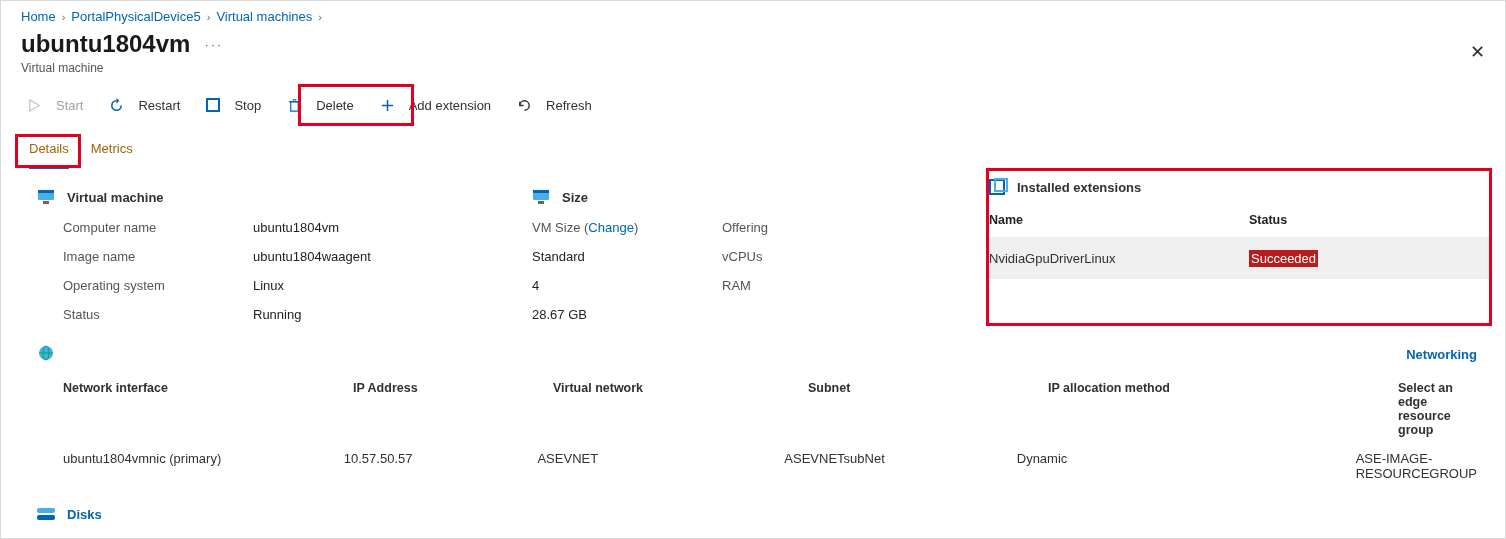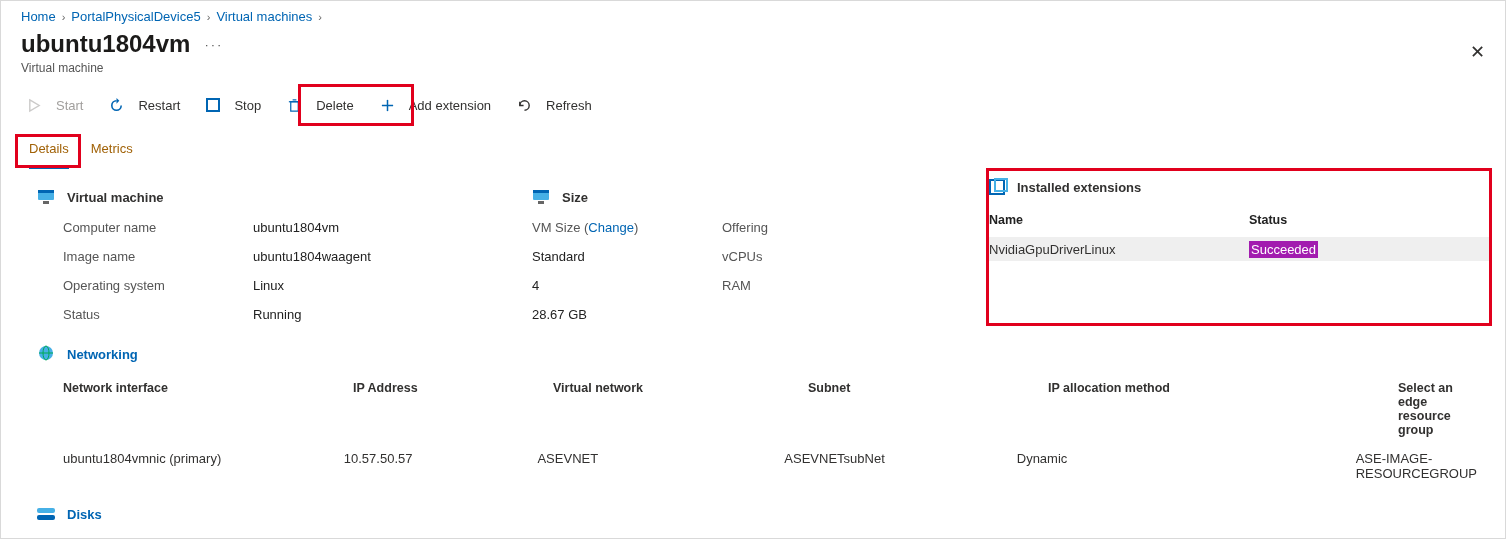--- a/index.html
+++ b/index.html
@@ -49,29 +49,29 @@
 
   .vm-size-change { color: #0065b3; cursor: pointer; }
 
   
   .ext-panel { position: absolute; left: 988px; top: 178px; width: 503px; }
   .ext-head { display: flex; align-items: center; gap: 12px; font-weight: 600; font-size: 13px; margin-bottom: 18px; }
   .ext-ic { width:16px;height:16px;border:2px solid #0065b3; display:inline-block; position:relative; }
   .ext-ic::after { content:''; position:absolute; left:3px; top:-3px; width:10px;height:10px;border:2px solid #46b0e6; }
   .ext-table { width: 100%; }
   .ext-table .hdr { display:flex; font-weight:600; font-size:12.5px; color:#222; padding-bottom:10px; }
-  .ext-table .row { display:flex; height: 24px; align-items:center; background:#efefef; }
+  .ext-table .row { display:flex; height: 42px; align-items:center; background:#efefef; }
   .ext-table .c1 { width: 260px; }
   .ext-table .c2 { flex:1; }
-  .succeeded { background:#a21caf; color:#fff; padding: 1px 2px; }
+  .succeeded { background:#b91c1c; color:#fff; padding: 1px 2px; }
   .redbox-ext { border: 3px solid #e1001d; position: absolute; left: 985px; top: 167px; width: 506px; height: 158px; pointer-events: none; }
 
   
   .section-net { padding: 22px 28px 0 36px; }
-  .net-head { display: flex; align-items: center; gap: 12px; margin-bottom: 16px; }
+  .net-head { display: flex; align-items: center; gap: 12px; margin-bottom: 16px; justify-content: space-between; }
   .globe-ic svg { width:18px; height:18px; }
   .net-table { padding-left: 26px; }
   .net-table .hdr { display:flex; font-weight:600; font-size:12.5px; padding-bottom:14px; }
   .net-table .row { display:flex; font-size:13px; }
   .nc1{width:290px;} .nc2{width:200px;} .nc3{width:255px;} .nc4{width:240px;} .nc5{width:350px;} .nc6{flex:1;}
 
   
   .section-disks { padding: 26px 28px 0 36px; }
   .disks-head { display: flex; align-items: center; gap: 12px; margin-bottom: 14px; }
   .disk-ic { width:18px; height:14px; display:flex; flex-direction:column; gap:2px; }

